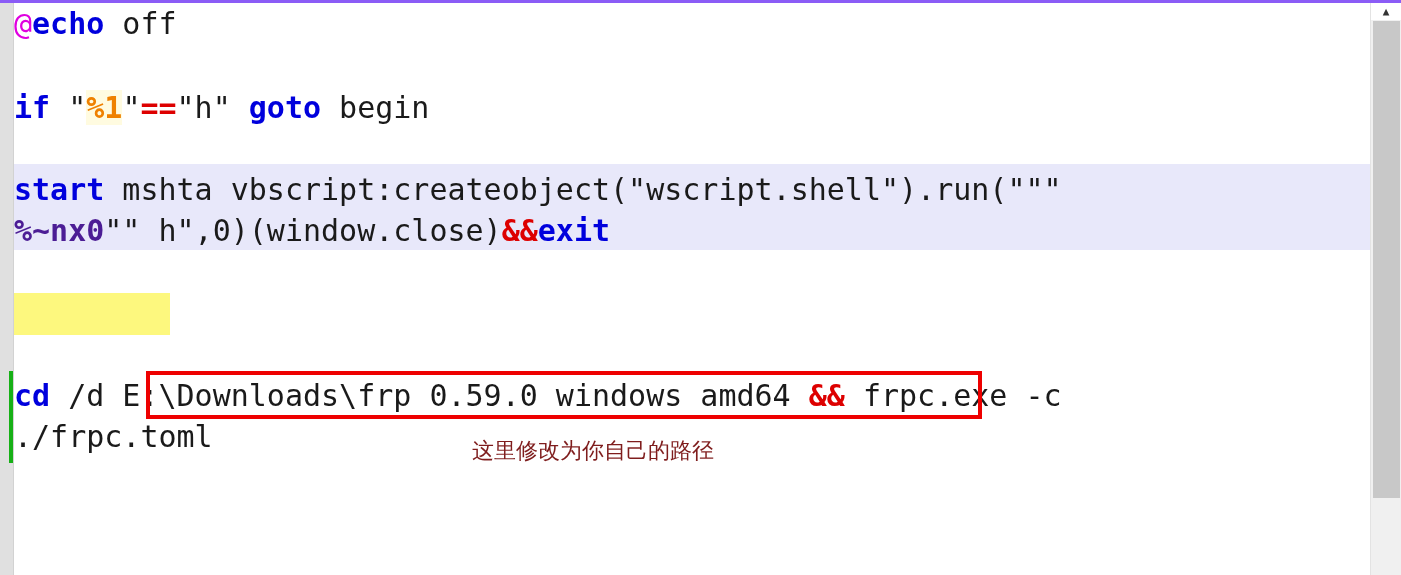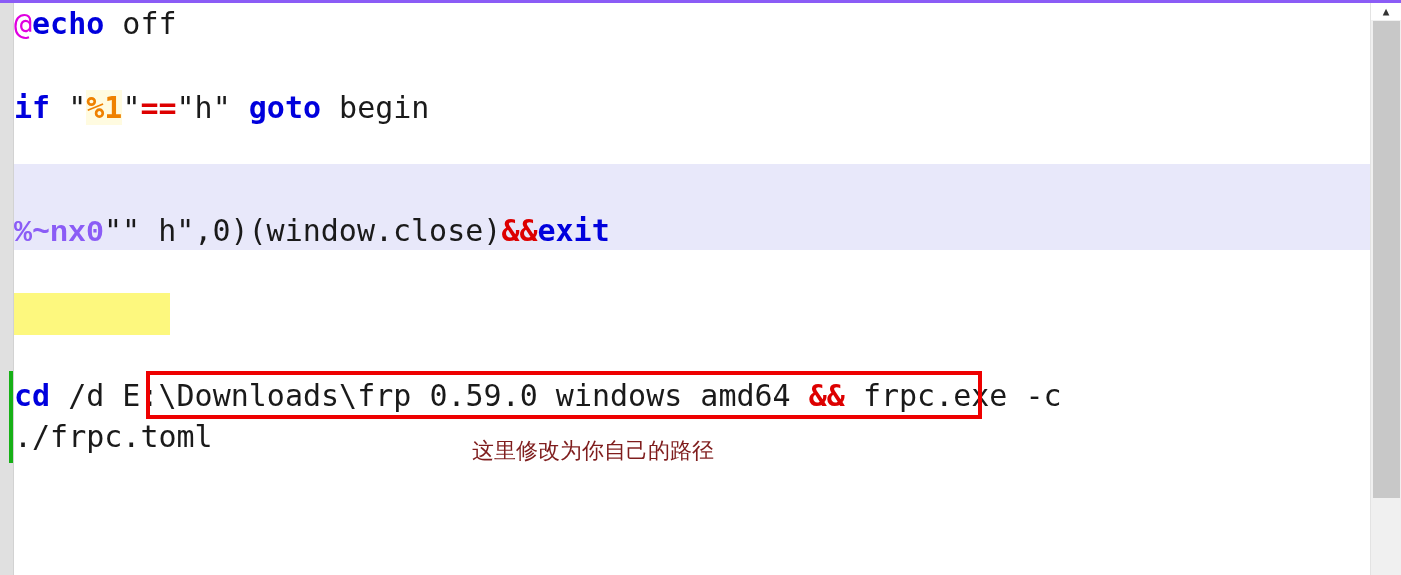--- a/index.html
+++ b/index.html
@@ -59,21 +59,21 @@
     font-family: "DejaVu Sans Mono", "Liberation Mono", monospace;
     font-size: 30px;
     line-height: 41px;
     color: #1a1a1a;
     letter-spacing: 0px;
   }
 
   
   .tok-kw      { color: #0000dd; font-weight: bold; }
   .tok-at      { color: #e000e0; }
-  .tok-var     { color: #8b5cf6; font-weight: bold; font-family: Liberation Mono, monospace; }
+  .tok-var     { color: #4c1d95; font-weight: bold; }
   .tok-var-hl  { color: #ef8100; font-weight: bold; background: #fffbe0; }
   .tok-op      { color: #dd0000; font-weight: bold; }
   .tok-label   { color: #dd0000; font-weight: bold; }
   .tok-plain   { color: #1a1a1a; }
 
   
   .hl-lavender {
     position: absolute;
     background: #e8e8fa;
   }
@@ -140,20 +140,21 @@
   <div id="code-area">
 
     <div class="hl-lavender" style="left:0px; top:161px; width:1356px; height:86px;"></div>
 
     <div class="hl-yellow" style="left:0px; top:290px; width:156px; height:42px;"></div>
 
     <div class="code-line" style="top:0px;"><span class="tok-at">@</span><span class="tok-kw">echo</span><span class="tok-plain"> off</span></div>
 
     <div class="code-line" style="top:84px;"><span class="tok-kw">if</span><span class="tok-plain"> "</span><span class="tok-var-hl">%1</span><span class="tok-plain">"</span><span class="tok-op">==</span><span class="tok-plain">"h" </span><span class="tok-kw">goto</span><span class="tok-plain"> begin</span></div>
 
+    <div class="code-line" style="top:166px;"><span class="tok-kw">start</span><span class="tok-plain"> mshta vbscript:createobject("wscript.shell").run("""</span></div>
 
     <div class="code-line" style="top:207px;"><span class="tok-var">%~nx0</span><span class="tok-plain">"" h",0)(window.close)</span><span class="tok-op">&amp;&amp;</span><span class="tok-kw">exit</span></div>
 
 
     <div class="code-line" style="top:372px;"><span class="tok-kw">cd</span><span class="tok-plain"> /d E:\Downloads\frp 0.59.0 windows amd64 </span><span class="tok-op">&amp;&amp;</span><span class="tok-plain"> frpc.exe -c</span></div>
 
     <div class="code-line" style="top:413px;text-align:right;"><span class="tok-plain">./frpc.toml</span></div>
 
     <div id="path-box" style="left:132px; top:368px; width:836px; height:48px;"></div>
 

